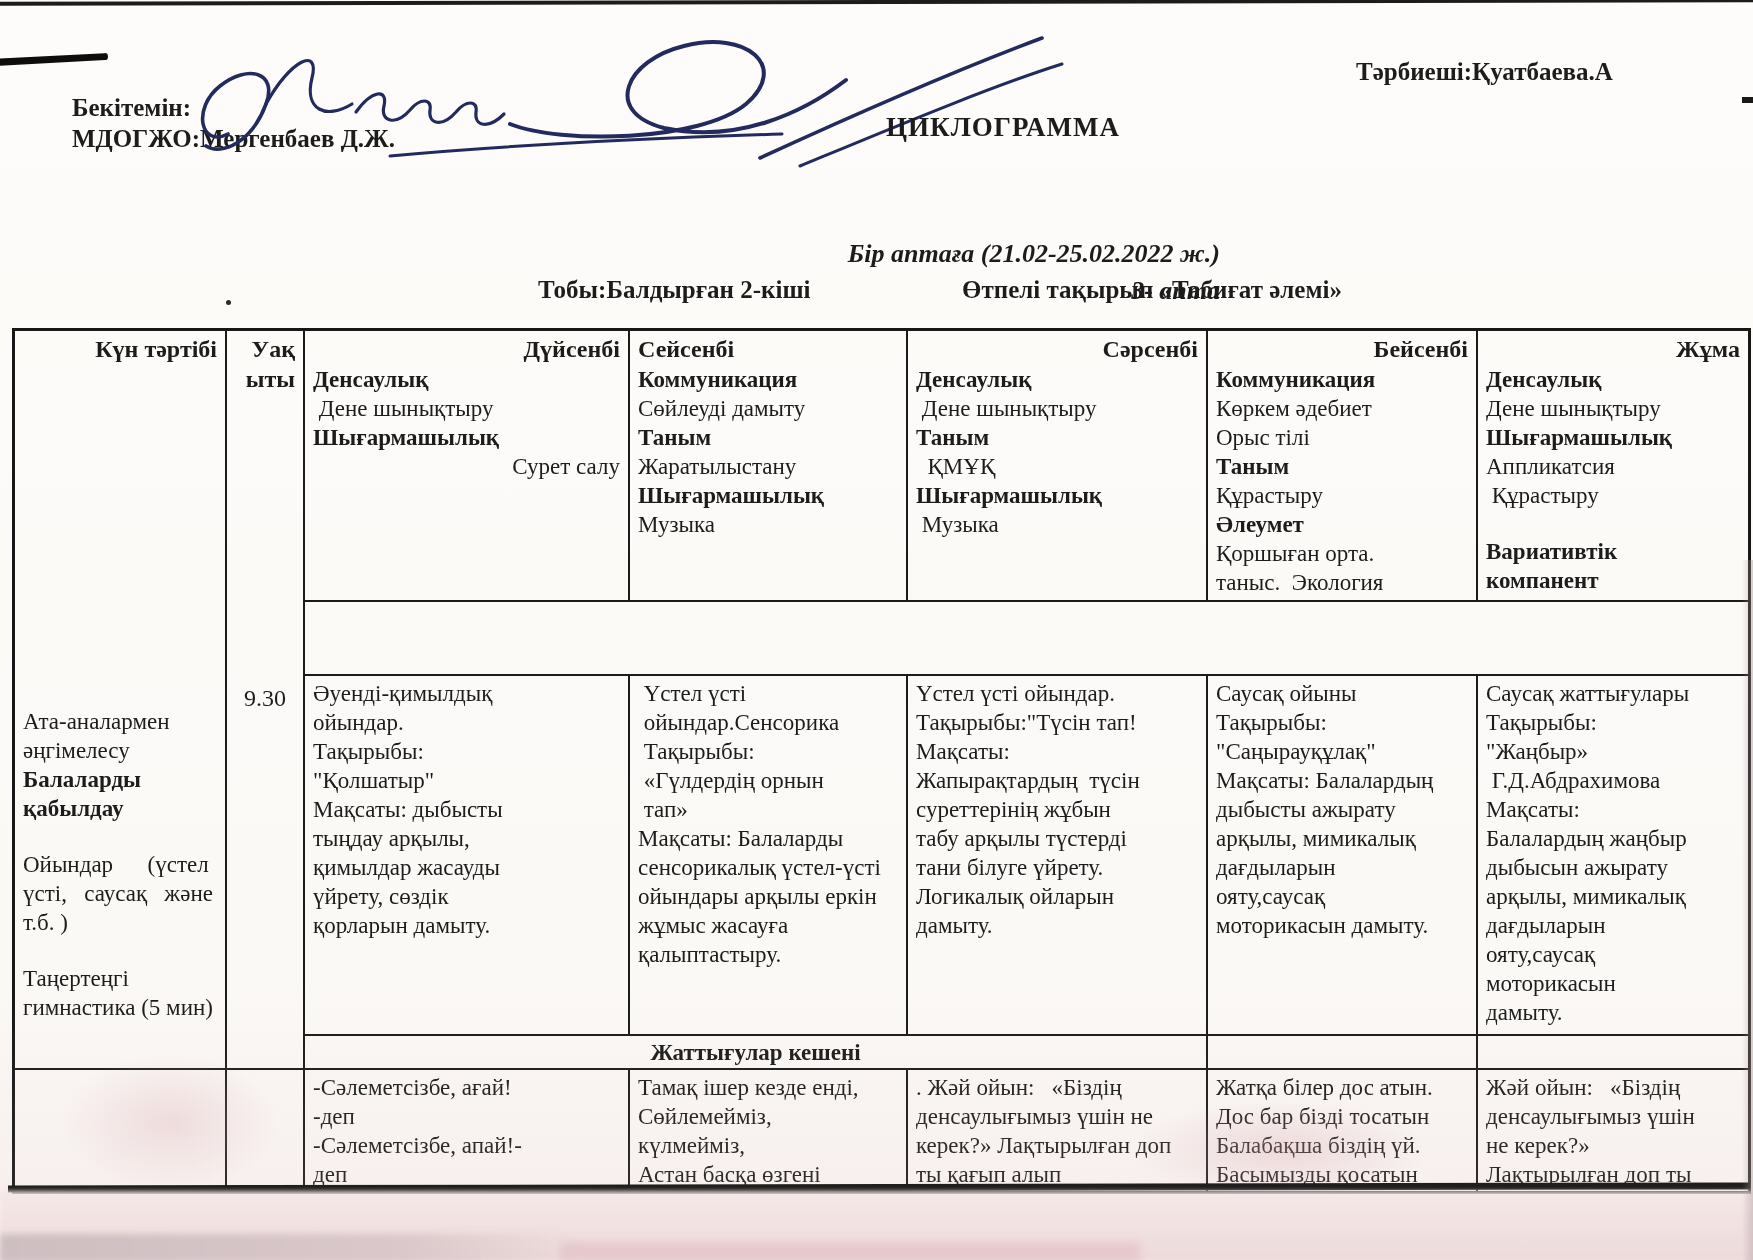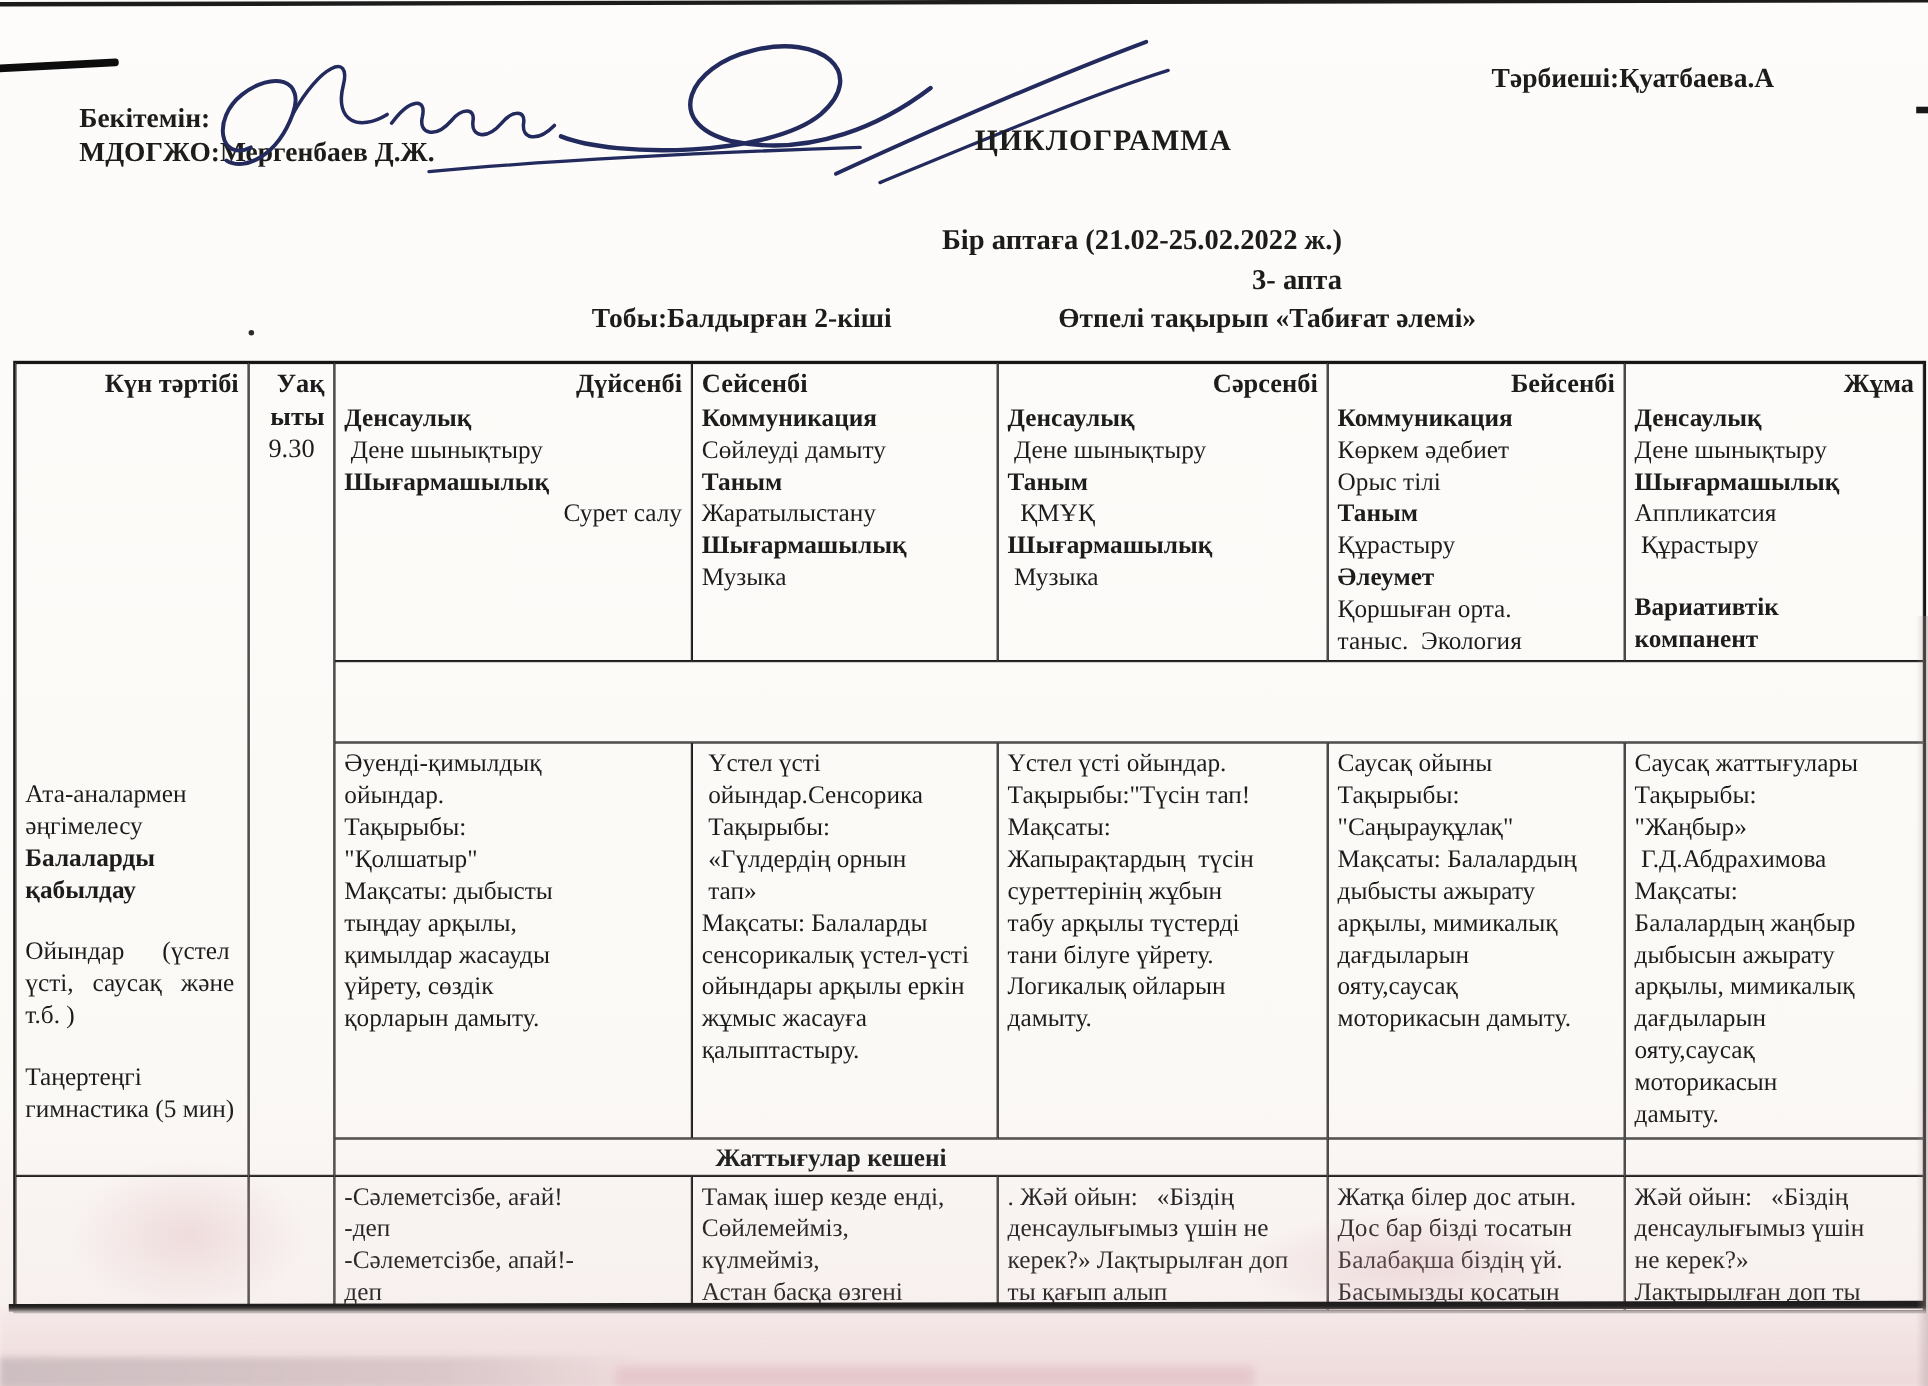--- a/index.html
+++ b/index.html
@@ -7,21 +7,21 @@
     position:relative;
     width:1753px;height:1260px;
     background:linear-gradient(180deg,#fdfcfa 0%,#fbf9f6 78%,#f7f0ee 100%);
     overflow:hidden;
     font-family:"Liberation Serif","DejaVu Serif",serif;
     color:#1c1c1c;
   }
   .abs{position:absolute;}
   .b{font-weight:700;}
   .c{text-align:right;}
-  .i{}
+  .i{font-style:italic;margin-top:36px;}
   .pre{white-space:pre-wrap;}
   
   .scan-top{left:0;top:0;width:1753px;height:4px;background:#1c1c1c;transform:rotate(-0.12deg);}
   .left-dash{left:-8px;top:56px;width:116px;height:7px;background:#0d0d0d;border-radius:3px;transform:rotate(-3deg);}
   .right-mark{left:1742px;top:97px;width:11px;height:6px;background:#181818;}
   .stray-dot{left:226px;top:300px;width:5px;height:5px;border-radius:50%;background:#2a2a2a;}
   
   .approve{left:72px;top:92px;font-size:25px;line-height:31px;}
   .teacher{left:1356px;top:58px;font-size:25px;}
   .doctitle{left:720px;top:112px;width:400px;font-size:27px;letter-spacing:1px;}
@@ -56,21 +56,21 @@
   .c-band{grid-area:2/3/3/8;}
   .c-a3{grid-area:3/3/4/4;} .c-a4{grid-area:3/4/4/5;} .c-a5{grid-area:3/5/4/6;}
   .c-a6{grid-area:3/6/4/7;} .c-a7{grid-area:3/7/4/8;}
   .c-ex{grid-area:4/3/5/6;display:flex;align-items:center;justify-content:center;font-weight:700;}
   .c-ex6{grid-area:4/6/5/7;} .c-ex7{grid-area:4/7/5/8;}
   .c-g1{grid-area:5/1/6/2;} .c-g2{grid-area:5/2/6/3;}
   .c-g3{grid-area:5/3/6/4;} .c-g4{grid-area:5/4/6/5;} .c-g5{grid-area:5/5/6/6;}
   .c-g6{grid-area:5/6/6/7;} .c-g7{grid-area:5/7/6/8;}
   .routine-content{margin-top:342px;}
   .routine-content .gap{margin-top:27px;}
-  .time-value{font-size:24px;text-align:center;}
+  .time-value{margin-top:290px;font-size:24px;text-align:center;}
   .time-head{font-size:24px;line-height:30px;text-align:right;font-weight:700;white-space:pre-wrap;}
   .spacer{height:27px;}
   
   .thick-bottom{left:8px;top:1184px;width:1742px;height:7px;background:#0b0b0b;transform:rotate(-0.1deg);}
   .wash-bottom{left:0;top:1191px;width:1753px;height:70px;
     background:linear-gradient(180deg,rgba(246,233,233,.85),rgba(236,215,216,.9));filter:blur(2px);}
   .band-gray{left:0;top:1234px;width:580px;height:28px;background:linear-gradient(90deg,#c9bbbe,#d8c6c8 70%,rgba(216,198,200,0));filter:blur(3px);}
   .band-pink{left:560px;top:1242px;width:580px;height:20px;background:#e3c3c8;filter:blur(4px);opacity:.85;}
   .blot-a{left:60px;top:1052px;width:220px;height:140px;background:radial-gradient(ellipse at center,rgba(216,164,172,.30),rgba(216,164,172,0) 70%);}
   .blot-b{left:1130px;top:1100px;width:300px;height:100px;background:radial-gradient(ellipse at center,rgba(210,150,160,.28),rgba(210,150,160,0) 70%);}

